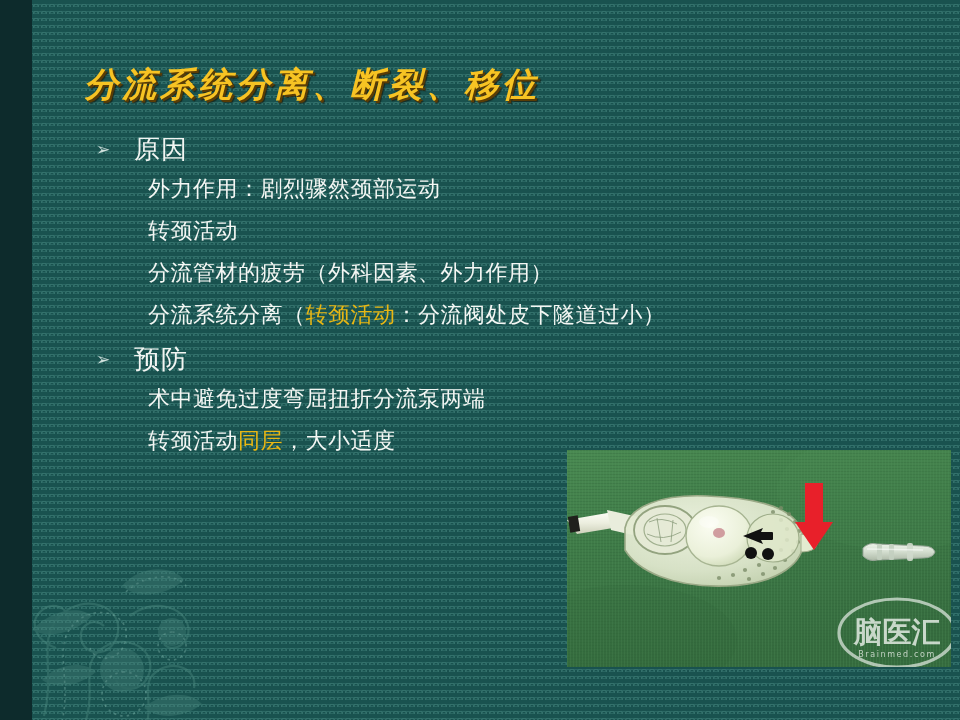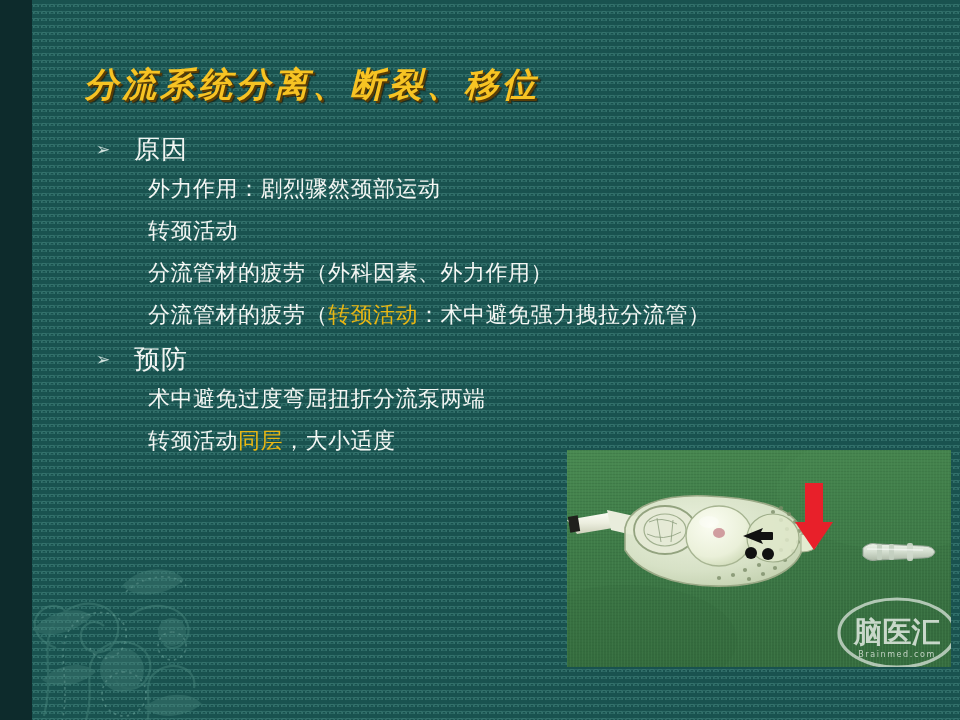--- a/index.html
+++ b/index.html
@@ -146,21 +146,21 @@
     <div class="lvl1">
       <span class="bullet">➢</span>
       <span>原因</span>
     </div>
 
     <div class="lvl2">外力作用：剧烈骤然颈部运动</div>
     <div class="lvl2">转颈活动</div>
     <div class="lvl2">分流管材的疲劳（外科因素、外力作用）</div>
 
     <div class="lvl2">
-      <span>分流管材的疲劳（</span><span class="hl">转颈活动</span><span>：术中避免强力拽拉分流管）</span>
+      <span>分流系统分离（</span><span class="hl">转颈活动</span><span>：分流阀处皮下隧道过小）</span>
     </div>
 
 
     <div class="lvl1">
       <span class="bullet">➢</span>
       <span>预防</span>
     </div>
 
     <div class="lvl2">术中避免过度弯屈扭折分流泵两端</div>
 

